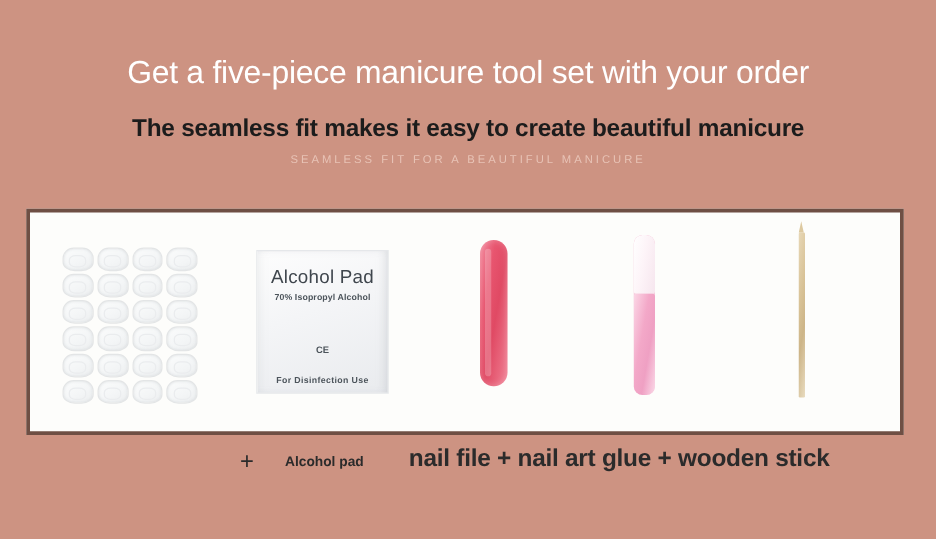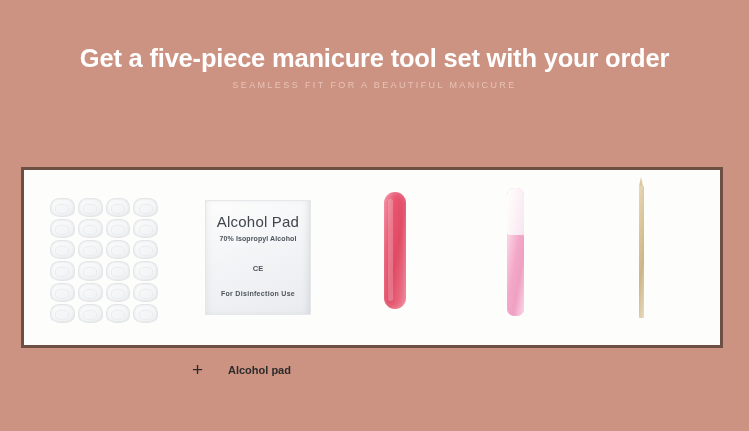--- a/index.html
+++ b/index.html
@@ -17,21 +17,21 @@
 
   
   .header {
     width: 749px;
     padding-top: 44px;
     text-align: center;
   }
   .headline-main {
     color: #ffffff;
     font-size: 25.5px;
-    font-weight: bold;
+    font-weight: normal;
     letter-spacing: -0.2px;
     line-height: 1.1;
     white-space: nowrap;
   }
   .headline-sub {
     color: #1c1c1c;
     font-size: 19.5px;
     font-weight: bold;
     letter-spacing: -0.2px;
     line-height: 1.1;
@@ -142,21 +142,21 @@
   }
   .pad-sub {
     margin-top: 6px;
     font-size: 7px;
     color: #4c545b;
     font-weight: bold;
     letter-spacing: 0.1px;
     line-height: 1;
   }
   .pad-ce {
-    margin-top: 23px;
+    margin-top: 34px;
     font-size: 7.5px;
     color: #4c545b;
     font-weight: bold;
     line-height: 1;
   }
   .pad-use {
     margin-top: 17px;
     font-size: 7px;
     color: #4c545b;
     font-weight: bold;
@@ -264,20 +264,21 @@
     font-size: 19.5px;
     letter-spacing: -0.2px;
     white-space: nowrap;
   }
 </style>
 </head>
 <body>
 
 <div class="header">
   <div class="headline-main">Get a five-piece manicure tool set with your order</div>
+  <div class="headline-sub">The seamless fit makes it easy to create beautiful manicure</div>
   <div class="headline-tertiary">SEAMLESS FIT FOR A BEAUTIFUL MANICURE</div>
 </div>
 
 <div class="product-card">
   <div class="card-inner">
 
     <div class="images-row">
 
       <div class="product-slot slot-tape">
         <div class="tape-sheet">
@@ -330,16 +331,17 @@
 
       <div class="product-slot slot-stick">
         <div class="wooden-stick"></div>
       </div>
 
     </div>
 
     <div class="captions-row">
       <div class="caption caption-plus">+</div>
       <div class="caption caption-pad">Alcohol pad</div>
+      <div class="caption caption-rest">nail file + nail art glue + wooden stick</div>
     </div>
 
   </div>
 </div>
 
 </body></html>

